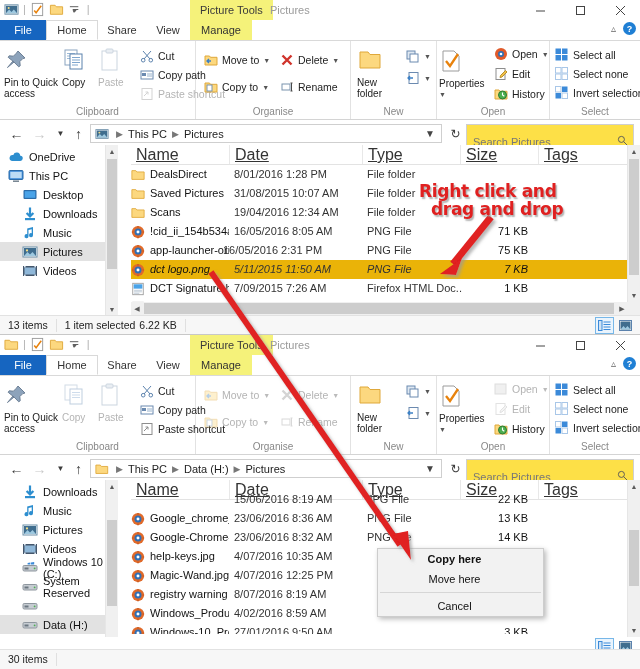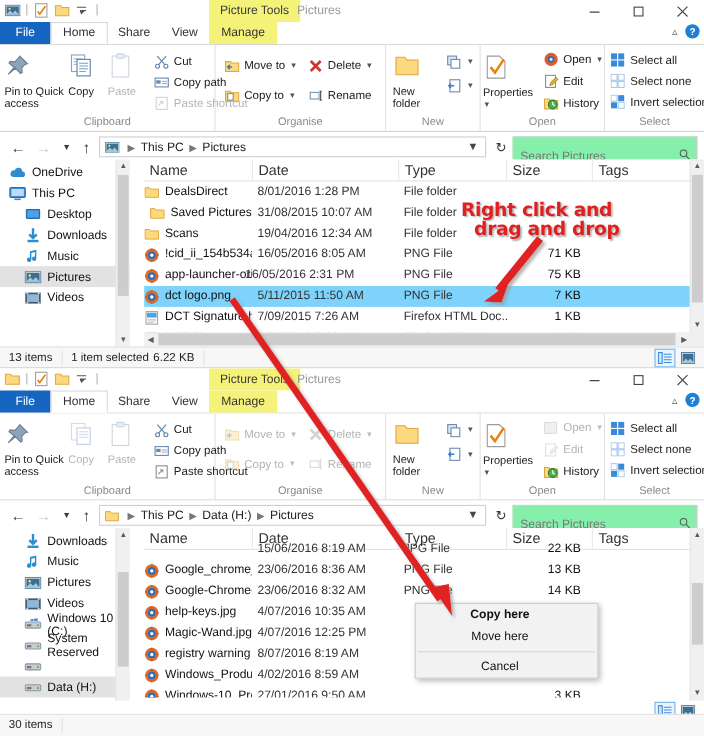--- a/index.html
+++ b/index.html
@@ -58,44 +58,44 @@
   .navbtn{position:absolute;top:5px;width:17px;height:17px;display:flex;align-items:center;
     justify-content:center;color:#3a3a3a;font-size:14px;}
   .navbtn.dis2{color:#c8c8c8;}
   .addrbox{position:absolute;top:4px;height:19px;background:#fff;border:1px solid #cfcfcf;
     display:flex;align-items:center;box-sizing:border-box;}
   .crumbico{width:14px;height:14px;margin:0 3px 0 4px;flex:none;}
   .crumb{font-size:11px;color:#222;padding:0 1px;}
   .crumbsep{color:#777;font-size:9px;padding:0 4px;}
   .addr-right{margin-left:auto;display:flex;align-items:center;}
   .addr-right span{padding:0 6px;color:#444;font-size:10px;}
-  .searchbox{position:absolute;top:4px;height:35px;background:#86efac;border:1px solid #cfcfcf;
+  .searchbox{position:absolute;top:4px;height:35px;background:#fde047;border:1px solid #cfcfcf;
     display:flex;align-items:center;box-sizing:border-box;}
   .searchbox .ph{font-size:11px;color:#777;padding-left:6px;}
   .searchbox .mag{margin-left:auto;padding-right:5px;color:#555;}
 
   
   .main{position:relative;background:#fff;}
   .navpane{position:absolute;left:0;top:0;width:118px;bottom:0;overflow:hidden;}
   .navrow{position:relative;height:19px;display:flex;align-items:center;font-size:11px;color:#111;}
   .navrow.sel{background:#e2e2e2;}
   .navrow .nico{width:16px;height:16px;margin-right:5px;flex:none;}
   .navpane-scroll{position:absolute;right:0;top:0;width:12px;bottom:0;background:#f0f0f0;
     border-left:1px solid #e6e6e6;}
   .sb-arrow{height:12px;display:flex;align-items:center;justify-content:center;
     font-size:7px;color:#5a5a5a;background:#f0f0f0;}
   .sb-thumb{position:absolute;left:1px;width:10px;background:#cdcdcd;}
 
   .filepane{position:absolute;top:0;right:0;bottom:0;left:131px;overflow:hidden;}
   .colhdr{position:relative;height:19px;border-bottom:1px solid #e3e3e3;background:#fff;}
-  .col{position:absolute;top:0;height:19px;line-height:19px;font-size:13px;color:#333;
-    border-left:1px solid #e8e8e8;padding-left:5px;box-sizing:border-box;}
+  .col{position:absolute;top:0;height:19px;line-height:19px;font-size:16px;color:#333;
+    border-left:1px solid #e8e8e8;padding-left:5px;box-sizing:border-box;text-decoration:underline;}
   .col.first{border-left:none;}
   .frow{position:relative;height:19px;font-size:11px;color:#111;}
-  .frow.sel{background:#7dd3fc;}
+  .frow.sel{background:#eab308;font-style:italic;}
   .fcell{position:absolute;top:0;height:19px;line-height:19px;white-space:nowrap;overflow:hidden;}
   .fname{display:flex;align-items:center;}
   .fname .fico{width:14px;height:14px;margin-right:5px;flex:none;}
   .fsize{text-align:right;}
   .ftype,.fdate{color:#333;}
 
   .vscroll{position:absolute;right:0;top:0;width:12px;bottom:0;background:#f0f0f0;border-left:1px solid #e6e6e6;}
   .hscroll{position:absolute;left:0;right:0;height:13px;background:#f0f0f0;}
   .hsb-arrow{position:absolute;top:0;width:12px;height:13px;display:flex;align-items:center;
     justify-content:center;font-size:7px;color:#5a5a5a;}
@@ -529,21 +529,21 @@
               <span class="fico"><svg viewBox="0 0 16 16" width="14" height="14">
                   <path d="M1 3h4.5l1.2 1.5H15V13H1z" fill="#fcd87f" stroke="#e0a93c"></path>
                 </svg></span>
               <span>DealsDirect</span>
             </div>
             <div class="fcell fdate" style="left: 103px; width: 128px;">8/01/2016 1:28 PM</div>
             <div class="fcell ftype" style="left: 236px; width: 95px;">File folder</div>
             <div class="fcell fsize" style="left: 329px; width: 68px;"></div>
           </div>
           <div class="frow">
-            <div class="fcell fname" style="left: 0px; width: 98px; justify-content: flex-end;">
+            <div class="fcell fname" style="left: 0px; width: 98px;">
               <span class="fico"><svg viewBox="0 0 16 16" width="14" height="14">
                   <path d="M1 3h4.5l1.2 1.5H15V13H1z" fill="#fcd87f" stroke="#e0a93c"></path>
                 </svg></span>
               <span>Saved Pictures</span>
             </div>
             <div class="fcell fdate" style="left: 103px; width: 128px;">31/08/2015 10:07 AM</div>
             <div class="fcell ftype" style="left: 236px; width: 95px;">File folder</div>
             <div class="fcell fsize" style="left: 329px; width: 68px;"></div>
           </div>
           <div class="frow">

